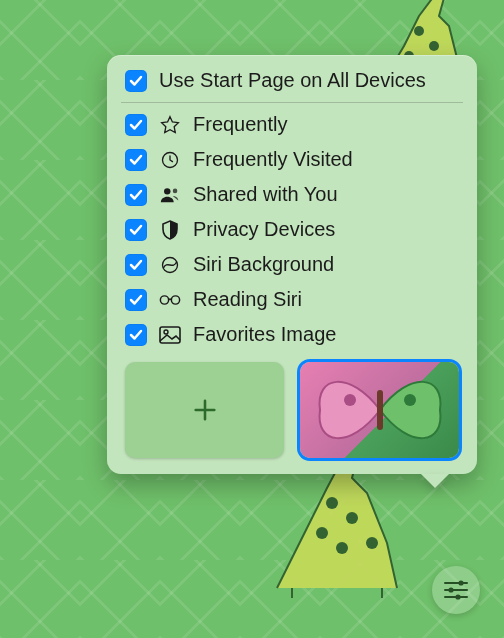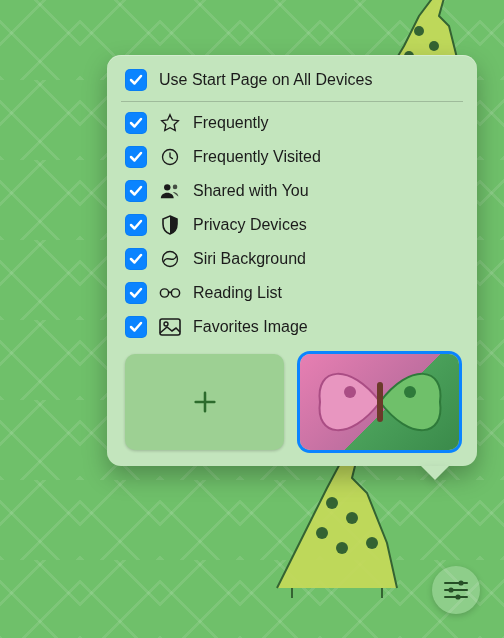--- a/index.html
+++ b/index.html
@@ -30,21 +30,21 @@
   .popover {
     position: absolute;
     left: 107px;
     top: 55px;
     width: 370px;
     background: #c3e5bd;
     border-radius: 14px;
     box-shadow: 0 10px 24px rgba(0,0,0,0.28), 0 1px 0 rgba(255,255,255,0.3) inset;
     padding: 8px 0 16px 0;
     color: #1b1b1b;
-    font-size: 16px;
+    font-size: 20px;
   }
   .popover::after {
     
     content: "";
     position: absolute;
     right: 28px;
     bottom: -14px;
     width: 0; height: 0;
     border-left: 14px solid transparent;
     border-right: 14px solid transparent;
@@ -270,21 +270,21 @@
           <path d="M2 7 L5.5 10.5 L12 3" stroke="white" stroke-width="2.5" fill="none" stroke-linecap="round" stroke-linejoin="round"></path>
         </svg>
     </div>
     <div class="icn">
       <svg width="24" height="14" viewBox="0 0 24 14">
         <circle cx="6" cy="7" r="4.5" fill="none" stroke="currentColor" stroke-width="1.6"></circle>
         <circle cx="18" cy="7" r="4.5" fill="none" stroke="currentColor" stroke-width="1.6"></circle>
         <path d="M10.5 7 C11 5.5, 13 5.5, 13.5 7" fill="none" stroke="currentColor" stroke-width="1.6"></path>
       </svg>
     </div>
-    <span class="lbl">Reading List</span>
+    <span class="lbl">Reading Siri</span>
   </div>
 
   <div class="row">
     <div class="chk">
       <svg width="14" height="14" viewBox="0 0 14 14">
           <path d="M2 7 L5.5 10.5 L12 3" stroke="white" stroke-width="2.5" fill="none" stroke-linecap="round" stroke-linejoin="round"></path>
         </svg>
     </div>
     <div class="icn">
       <svg width="22" height="18" viewBox="0 0 22 18">

